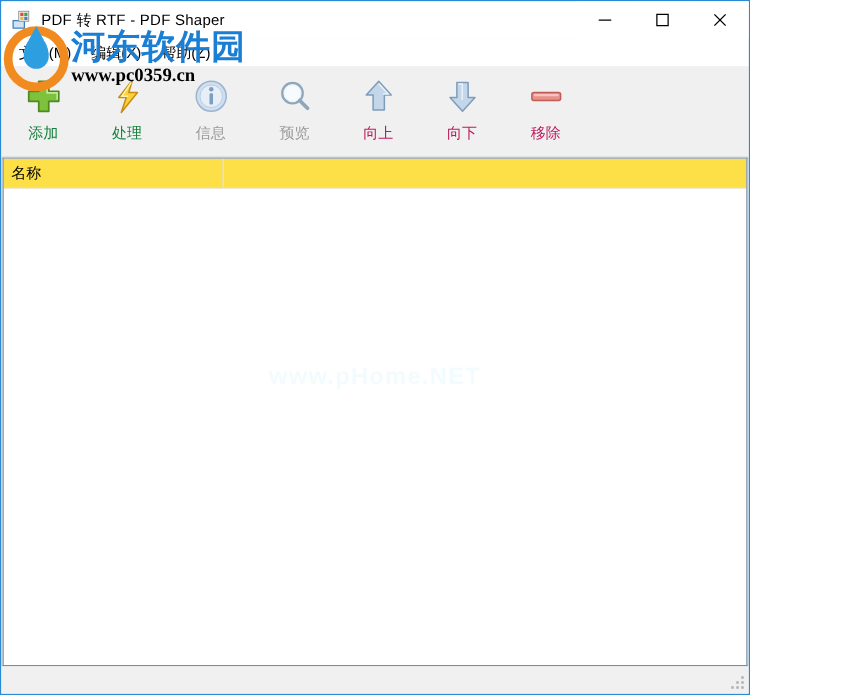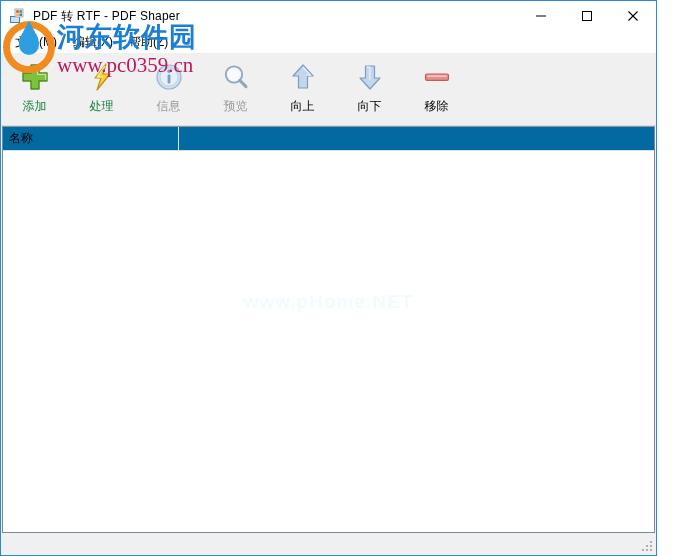--- a/index.html
+++ b/index.html
@@ -10,21 +10,21 @@
   body {
     width: 694px;
     height: 556px;
     overflow: hidden;
     font-family: "Liberation Sans", "DejaVu Sans", sans-serif;
   }
 
   
   .window {
     position: relative;
-    width: 657px;
+    width: 600px;
     height: 556px;
     box-sizing: border-box;
     border: 1px solid #2a8ad4;
     background: #f0f0f0;
     display: flex;
     flex-direction: column;
     overflow: hidden;
   }
 
   
@@ -111,38 +111,38 @@
     align-items: center;
     justify-content: center;
   }
   .tb-label {
     font-size: 12px;
     margin-top: 5px;
     color: #15803d;
     white-space: nowrap;
   }
   .tb-btn.disabled .tb-label { color: #9a9a9a; }
-  .tb-btn.dim .tb-label { color: #000000; }
+  .tb-btn.dim .tb-label { color: #be185d; }
 
   
   .listview {
     flex: 1 1 auto;
     margin: 0 1px 0 1px;
     background: #ffffff;
     border: 1px solid #7a8a99;
     border-top: 1px solid #8b97a3;
     display: flex;
     flex-direction: column;
     position: relative;
     overflow: hidden;
     min-height: 0;
   }
   .lv-header {
     height: 23px;
-    background: #0369a1;
+    background: #fde047;
     border-bottom: 1px solid #dfdfdf;
     display: flex;
     flex: 0 0 auto;
     position: relative;
   }
   .lv-col {
     font-size: 12px;
     color: #000000;
     display: flex;
     align-items: center;
@@ -219,23 +219,23 @@
     font-weight: bold;
     color: #1a7fd4;
     white-space: nowrap;
     letter-spacing: 1px;
   }
   .wm-url {
     position: absolute;
     left: 56px;
     top: 46px;
     font-family: "Liberation Serif", serif;
-    font-size: 21px;
-    font-weight: normal;
-    color: #be185d;
+    font-size: 15px;
+    font-weight: bold;
+    color: #000000;
     white-space: nowrap;
   }
   .wm-ring {
     position: absolute;
     left: 2px;
     top: 14px;
     width: 52px;
     height: 52px;
     border-radius: 50%;
     border: 7px solid #f28b1f;

